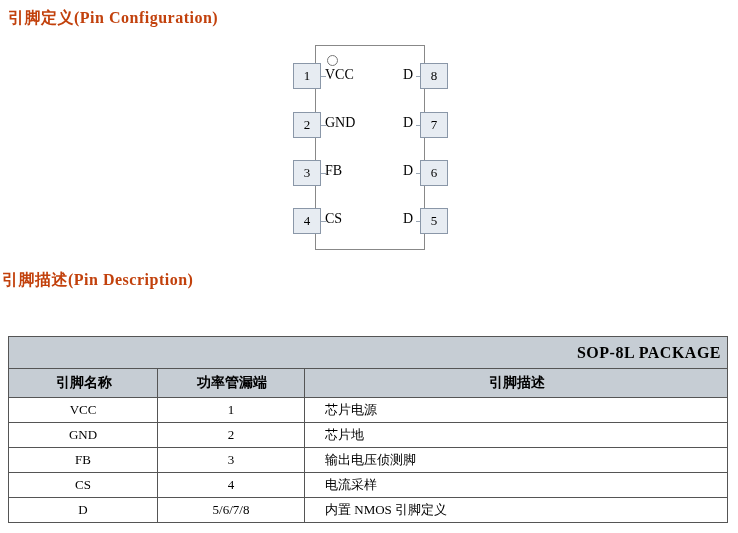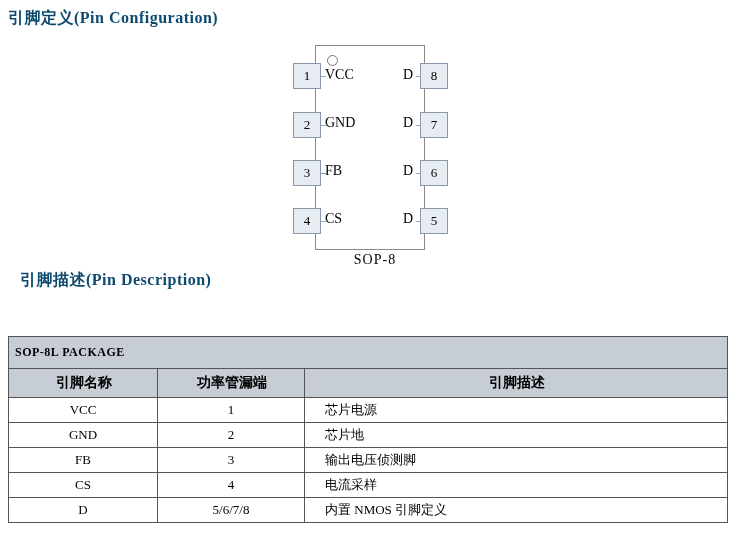--- a/index.html
+++ b/index.html
@@ -10,29 +10,29 @@
   body {
     width: 738px;
     height: 533px;
     position: relative;
     font-family: "Liberation Serif", serif;
     color: #000000;
     overflow: hidden;
   }
   .section-heading {
     position: absolute;
-    color: #0c4a6e;
+    color: #c2410c;
     font-family: "Liberation Serif", serif;
     font-size: 16px;
     font-weight: bold;
     letter-spacing: 0.5px;
     white-space: nowrap;
   }
   #heading-pin-config { left: 8px; top: 8px; }
-  #heading-pin-desc { left: 20px; top: 270px; }
+  #heading-pin-desc { left: 2px; top: 270px; }
 
   
   #package-diagram {
     position: absolute;
     left: 285px;
     top: 40px;
     width: 180px;
     height: 235px;
   }
   #chip-body {
@@ -121,22 +121,22 @@
     font-family: "Liberation Serif", serif;
     font-size: 13px;
   }
   #pin-table td, #pin-table th {
     border: 1px solid #555555;
     padding: 3px 6px;
     height: 17px;
   }
   #pin-table .title-row td {
     background: #c6cdd4;
-    text-align: left;
-    font-size: 12px;
+    text-align: right;
+    font-size: 16px;
     font-weight: bold;
     height: 25px;
     letter-spacing: 0.5px;
   }
   #pin-table .header-row td {
     background: #c6cdd4;
     text-align: center;
     font-weight: bold;
     font-size: 14px;
     height: 22px;
@@ -184,21 +184,20 @@
   <div class="pin-label label-left lbl-r1">VCC</div>
   <div class="pin-label label-left lbl-r2">GND</div>
   <div class="pin-label label-left lbl-r3">FB</div>
   <div class="pin-label label-left lbl-r4">CS</div>
 
   <div class="pin-label label-right lbl-r1">D</div>
   <div class="pin-label label-right lbl-r2">D</div>
   <div class="pin-label label-right lbl-r3">D</div>
   <div class="pin-label label-right lbl-r4">D</div>
 
-  <div id="package-name">SOP-8</div>
 </div>
 
 <div class="section-heading" id="heading-pin-desc">引脚描述(Pin Description)</div>
 
 <table id="pin-table">
   <tbody>
     <tr class="title-row">
       <td colspan="3">SOP-8L PACKAGE</td>
     </tr>
     <tr class="header-row">

